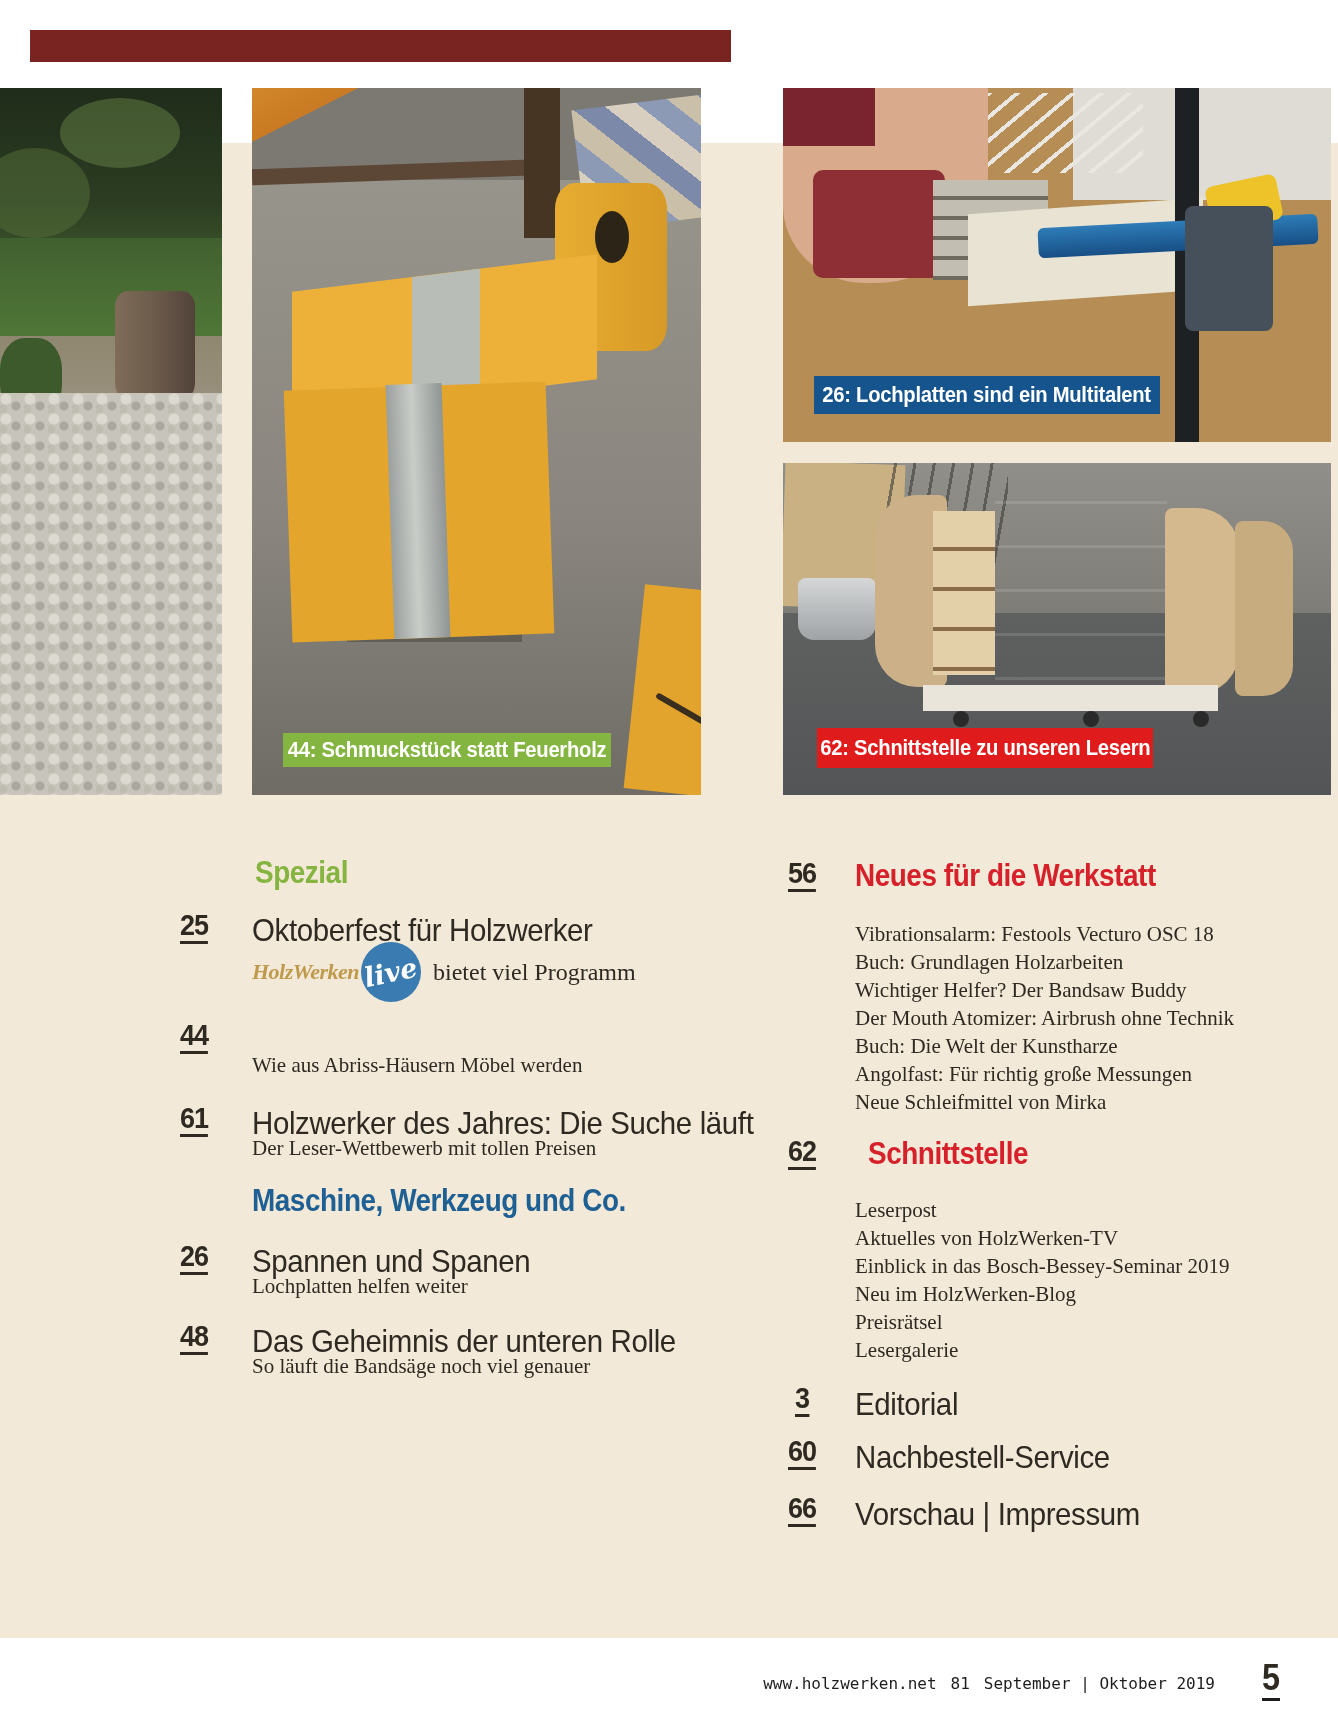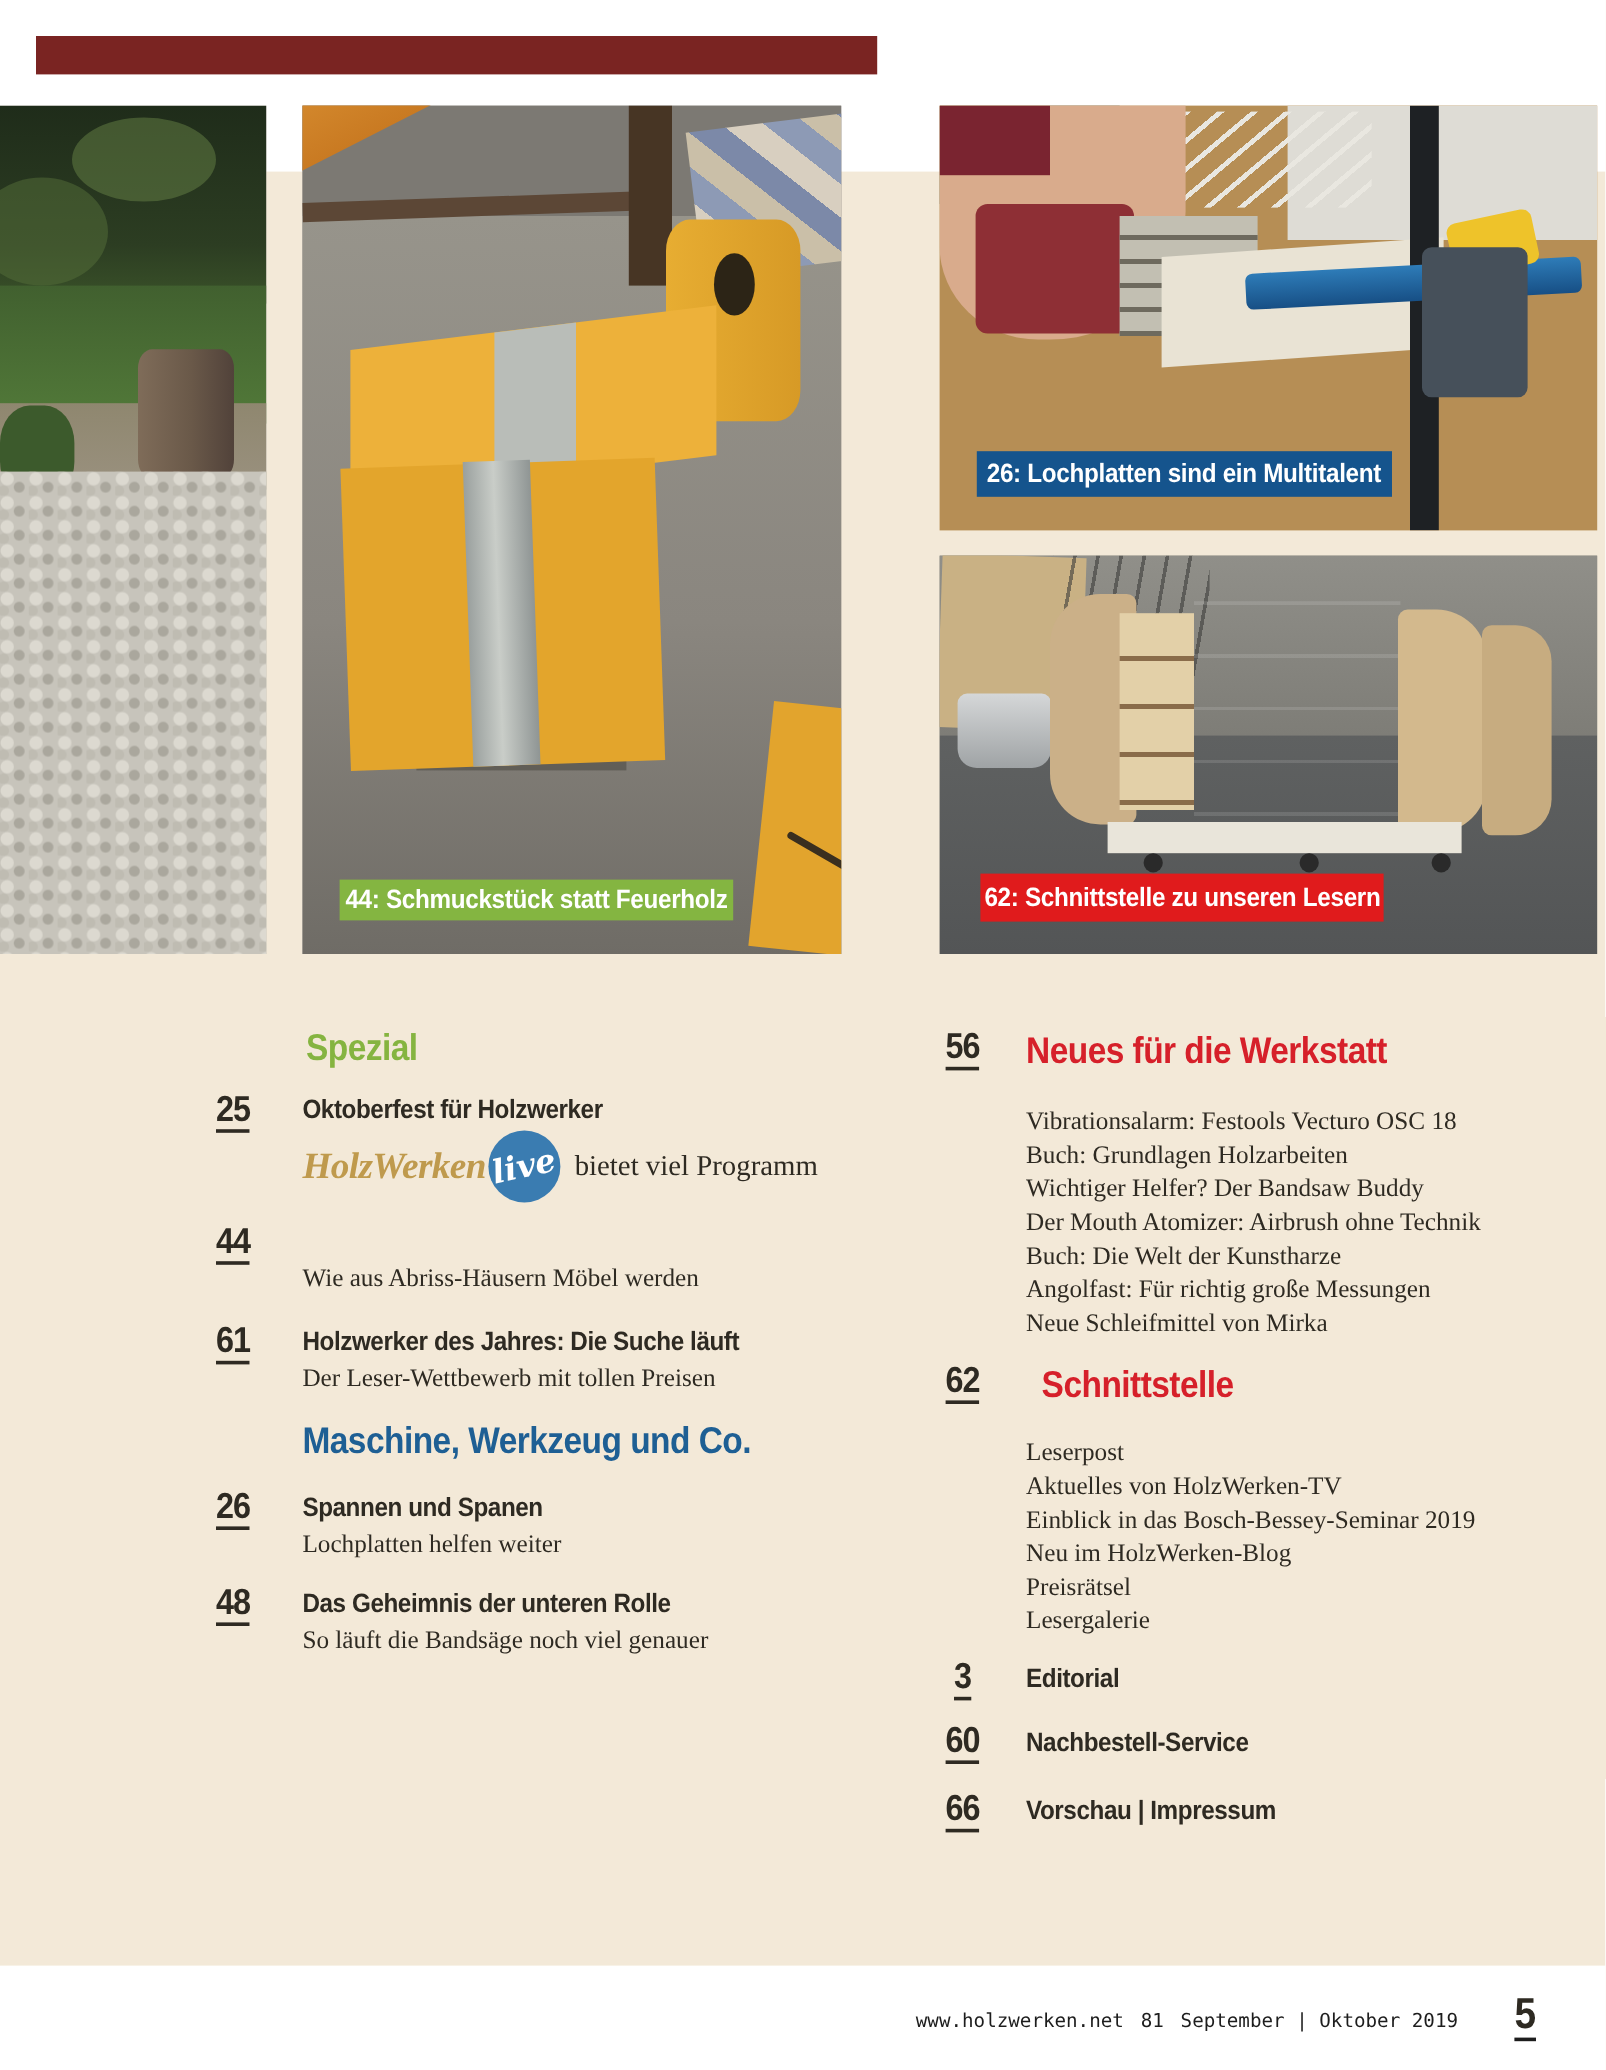--- a/index.html
+++ b/index.html
@@ -111,29 +111,29 @@
   .b-caster1{left:170px;} .b-caster2{left:300px;} .b-caster3{left:410px;}
 
   
   .sec-head{font-weight:bold;font-size:31px;letter-spacing:-.5px;white-space:nowrap;}
   .sec-head span{display:inline-block;transform:scaleX(.9);transform-origin:left;}
   .head-green{color:#85b440;}
   .head-blue{color:#1e5f94;}
   .head-red{color:#d6202a;}
   .toc-num{font-weight:bold;font-size:30px;letter-spacing:-1px;border-bottom:3px solid #2e2a22;
            padding-bottom:1px;line-height:1;display:inline-block;transform:scaleX(.9);transform-origin:left;}
-  .toc-title{font-weight:bold;font-size:22px;letter-spacing:-.4px;white-space:nowrap;}
+  .toc-title{font-weight:normal;font-size:32px;letter-spacing:-.4px;white-space:nowrap;}
   .toc-title span{display:inline-block;transform:scaleX(.92);transform-origin:left;}
   .toc-sub{font-family:"Liberation Serif",serif;font-size:21px;white-space:nowrap;color:#2e2a22;}
   .toc-item{font-family:"Liberation Serif",serif;font-size:21px;line-height:28px;white-space:nowrap;color:#2e2a22;}
 
   
   .logo-row{display:flex;align-items:center;}
   .logo-brand{font-family:"Liberation Serif",serif;font-style:italic;font-weight:bold;
-              font-size:31px;color:#bf9a4d;letter-spacing:-.5px;}
+              font-size:22px;color:#bf9a4d;letter-spacing:-.5px;}
   .logo-circle{width:60px;height:60px;border-radius:50%;background:#3a7cb1;margin-left:2px;
                display:flex;align-items:center;justify-content:center;}
   .logo-live{font-family:"DejaVu Serif",serif;font-style:italic;font-weight:bold;font-size:27px;
              color:#fff;transform:rotate(-12deg);}
   .logo-suffix{font-family:"Liberation Serif",serif;font-size:24px;color:#2e2a22;
                margin-left:12px;white-space:nowrap;}
 
   
   .footer-line{font-family:"DejaVu Sans Mono","Liberation Mono",monospace;font-size:16px;
                color:#1d1d1d;white-space:nowrap;}

